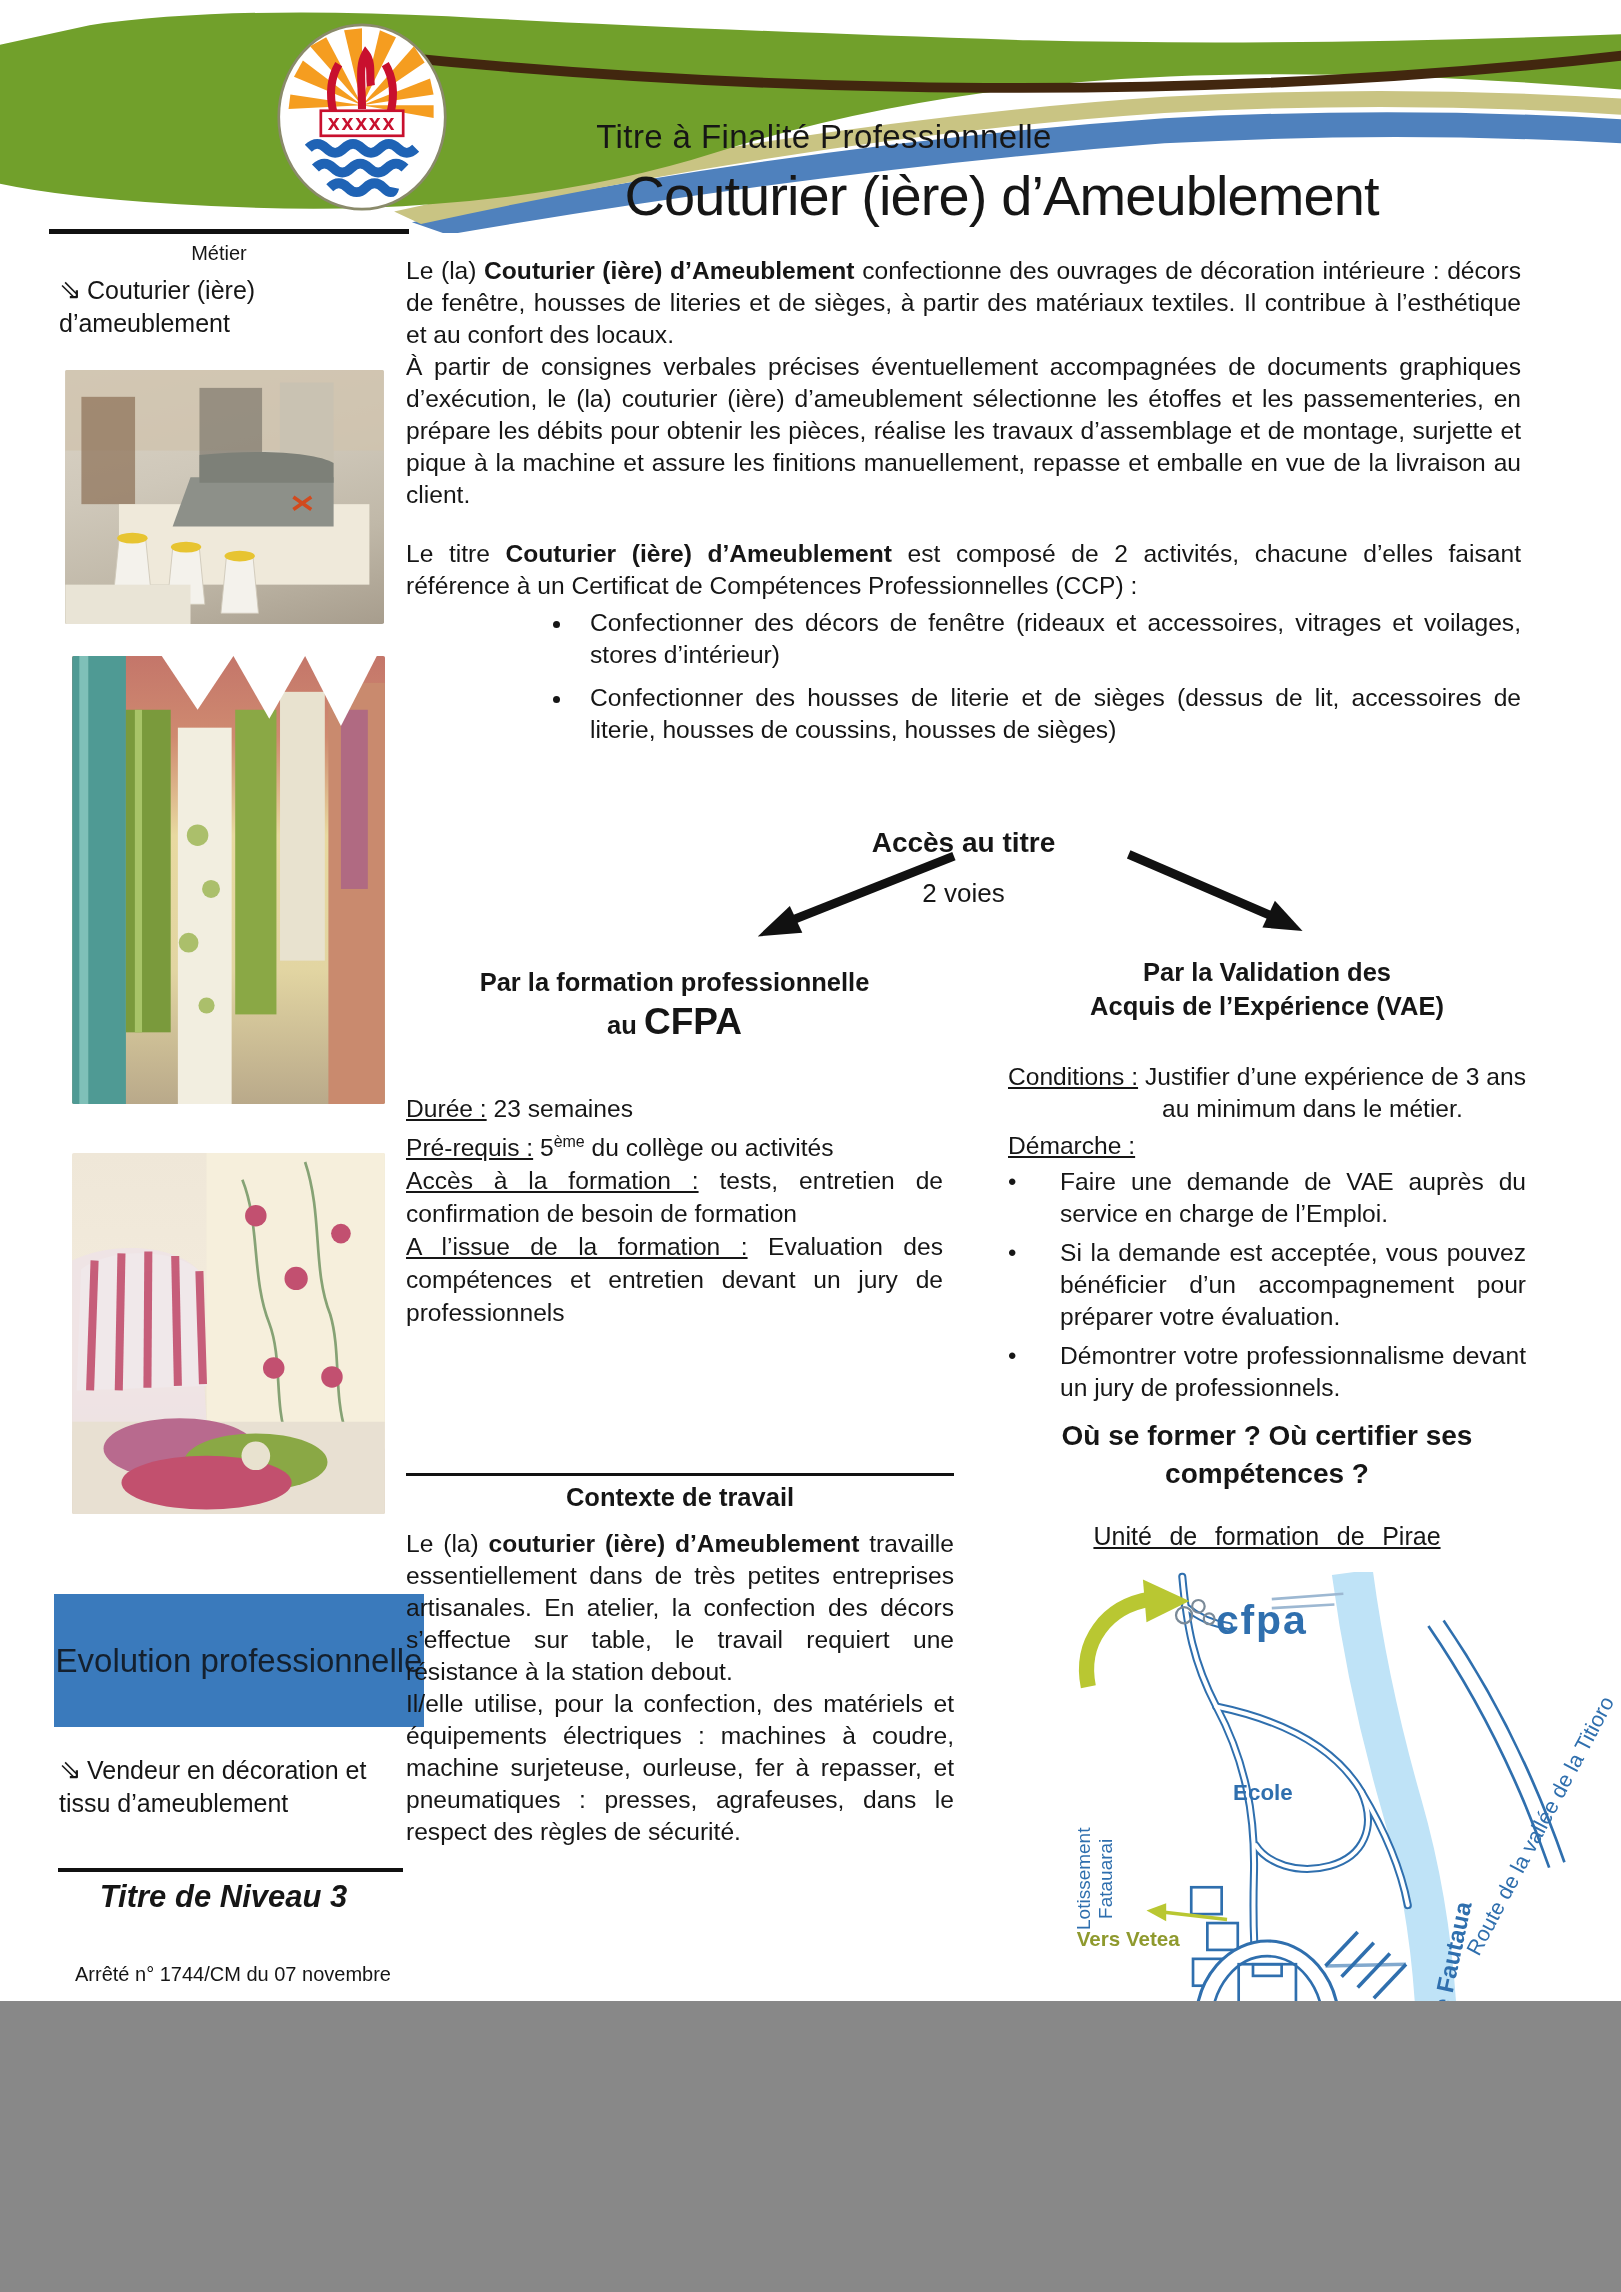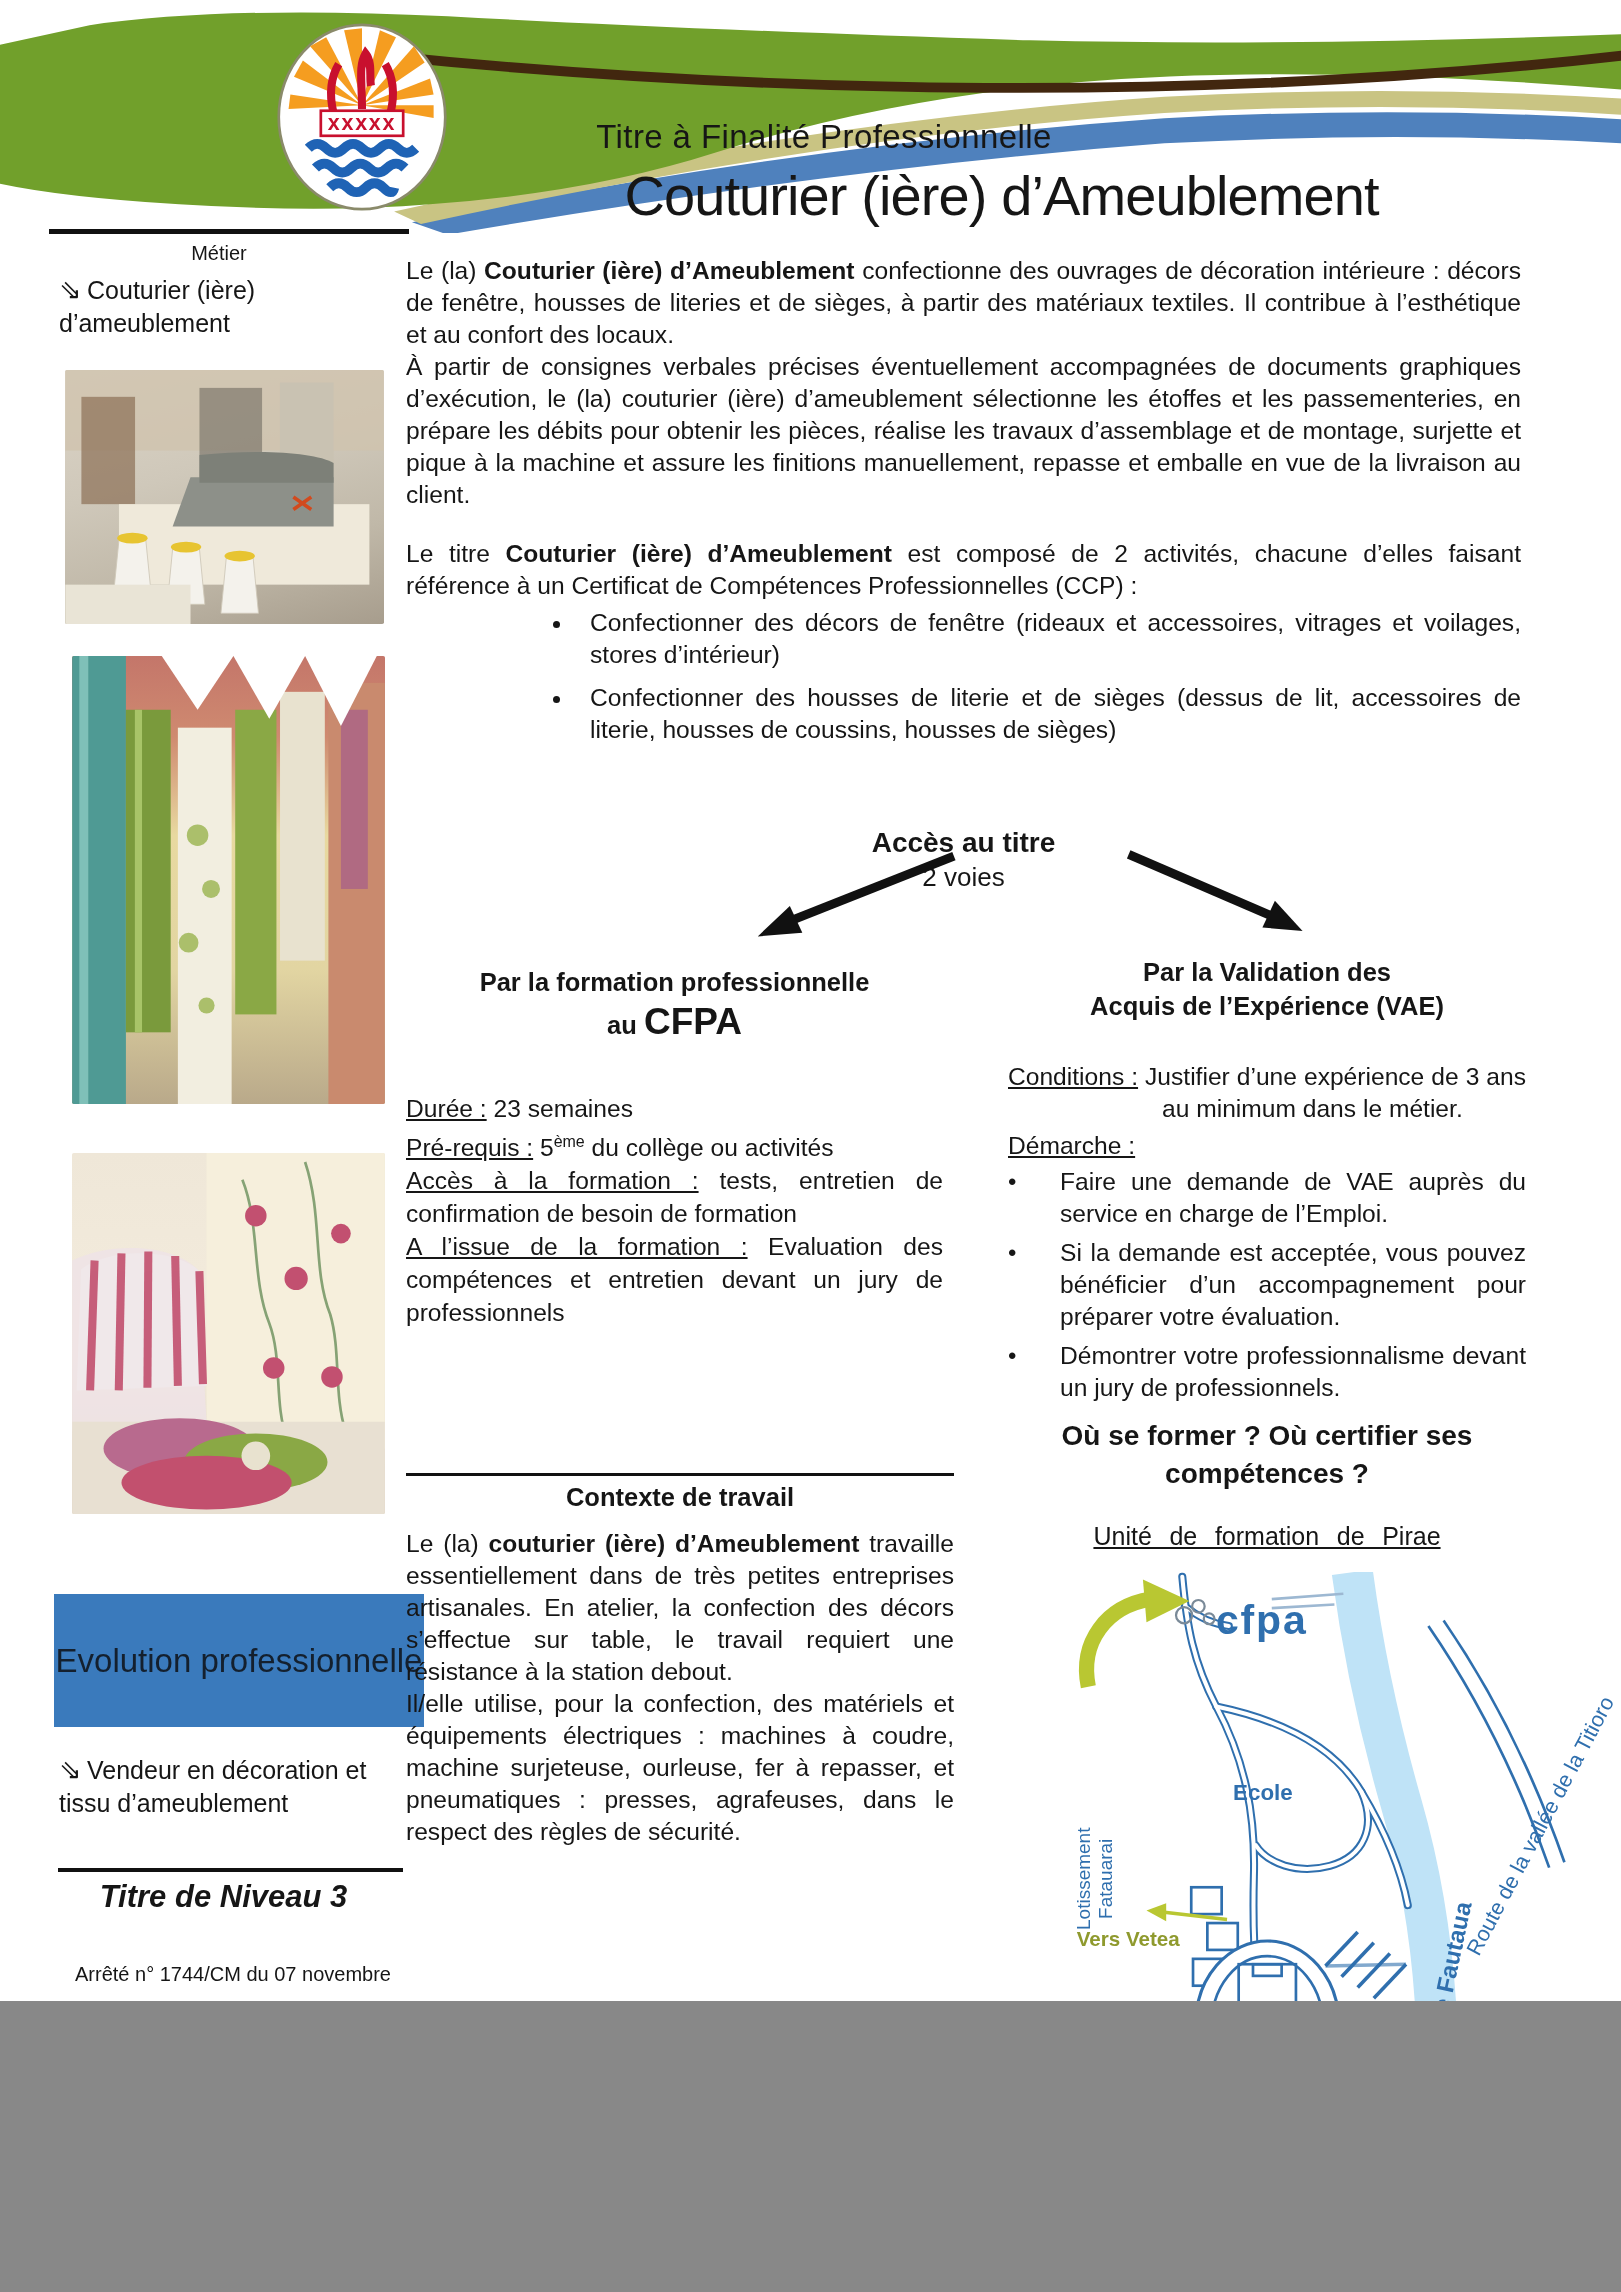--- a/index.html
+++ b/index.html
@@ -23,21 +23,21 @@
            font-size:33px;line-height:45px;color:#14202e;text-align:right;}
   .niveau{font-size:31px;font-weight:bold;font-style:italic;}
   .arrete{font-size:20px;font-weight:normal;line-height:35px;}
   
   .body-txt{font-size:24.6px;line-height:32px;}
   .main-col{width:1115px;}
   .main-col p{margin:0;}
   ul.dots{margin:5.4px 0 0 0;padding-left:168px;}
   ul.dots li{margin-bottom:10.7px;padding-left:16px;}
   .acces-title{font-size:28px;font-weight:bold;}
-  .acces-sub{font-size:26px;}
+  .acces-sub{font-size:26px;margin-top:16px;}
   .subhead{font-size:25.5px;font-weight:bold;line-height:34px;}
   .cfpa-big{font-size:37px;font-weight:bold;}
   .hang{padding-left:154px;text-indent:-154px;}
   ul.vae{list-style:none;margin:3.6px 0 0 0;padding:0;}
   ul.vae li{display:flex;margin-bottom:7.2px;}
   ul.vae .dot{width:52px;flex:0 0 52px;font-size:24px;}
   .ou-head{font-size:28px;font-weight:bold;line-height:38px;}
   .unite{font-size:25px;text-decoration:underline;word-spacing:10.7px;}
   
   .map{position:absolute;}

